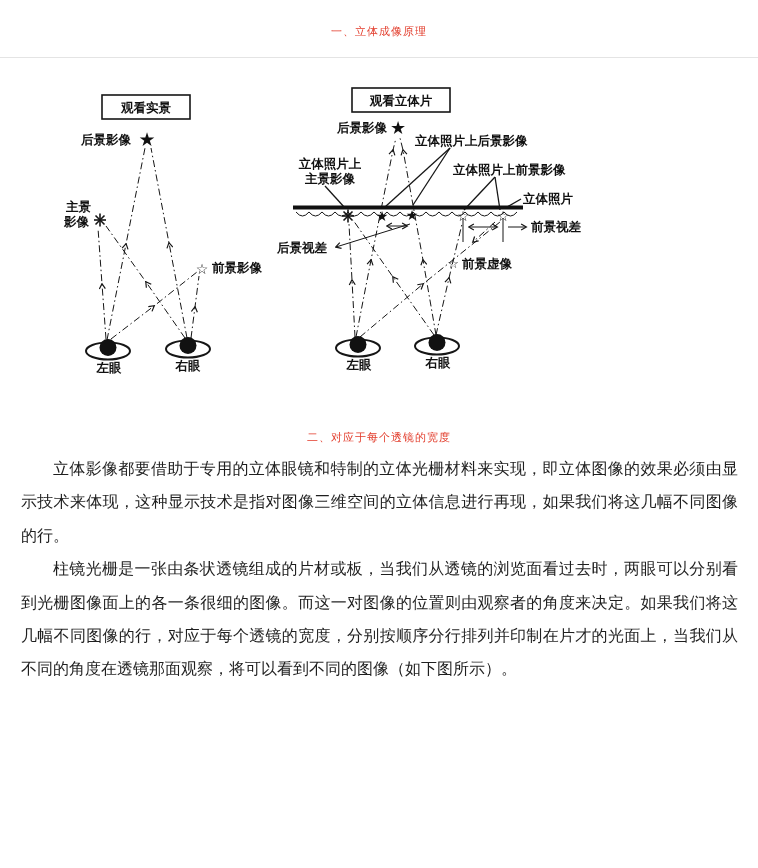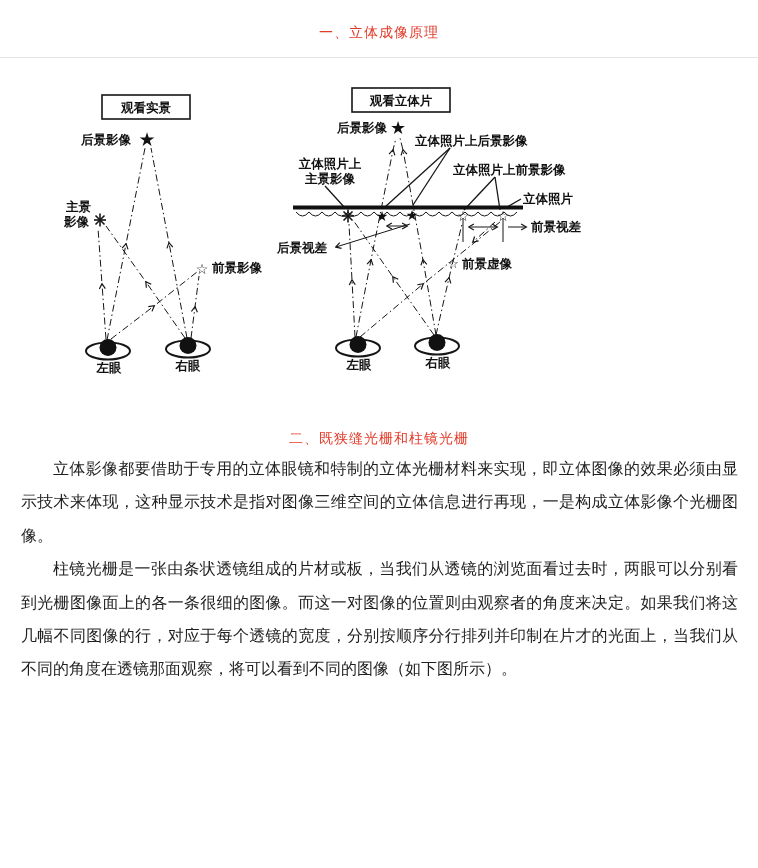--- a/index.html
+++ b/index.html
@@ -2,21 +2,21 @@
 <html style="--heading-color: #e23b2a; --text-color: #1f1f1f;"><head>
 <meta charset="utf-8">
 <style>
   :root { --heading-color:#e23b2a; --text-color:#1f1f1f; --ink:#161616; }
   * { margin:0; padding:0; box-sizing:border-box; }
   html,body { width:758px; background:#ffffff; }
   body { position:relative; width:758px; height:868px; overflow:hidden;
          font-family:"Liberation Serif", serif; color:var(--text-color); }
 
   .title { position:absolute; left:0; width:758px; text-align:center;
-           color:var(--heading-color); font-size:14px; letter-spacing:1px; }
+           color:var(--heading-color); font-size:11px; letter-spacing:1px; }
   #title1 { top:24px; }
   #title2 { top:430px; }
 
   .divider { position:absolute; top:57px; left:0; width:758px; height:1px;
              background:#e4e4e4; }
 
   #figure { position:absolute; top:60px; left:0; width:758px; height:330px; }
 
   #bodytext { position:absolute; top:452px; left:21px; width:717px;
               font-size:16px; line-height:33.4px; text-align:justify; }
@@ -151,18 +151,18 @@
     </g>
     <g>
       <ellipse class="eye-outline" cx="437" cy="346" rx="22" ry="8.5"></ellipse>
       <circle class="pupil" cx="437" cy="342.5" r="8.5"></circle>
     </g>
     <text class="dlabel" x="359" y="369" text-anchor="middle">左眼</text>
     <text class="dlabel" x="438" y="367" text-anchor="middle">右眼</text>
   </g>
 </svg>
 
-<div class="title" id="title2">二、既狭缝光栅和柱镜光栅</div>
+<div class="title" id="title2">二、对应于每个透镜的宽度</div>
 
 <div id="bodytext">
-  <p>立体影像都要借助于专用的立体眼镜和特制的立体光栅材料来实现，即立体图像的效果必须由显示技术来体现，这种显示技术是指对图像三维空间的立体信息进行再现，一是构成立体影像个光栅图像。</p>
+  <p>立体影像都要借助于专用的立体眼镜和特制的立体光栅材料来实现，即立体图像的效果必须由显示技术来体现，这种显示技术是指对图像三维空间的立体信息进行再现，如果我们将这几幅不同图像的行。</p>
   <p>柱镜光栅是一张由条状透镜组成的片材或板，当我们从透镜的浏览面看过去时，两眼可以分别看到光栅图像面上的各一条很细的图像。而这一对图像的位置则由观察者的角度来决定。如果我们将这几幅不同图像的行，对应于每个透镜的宽度，分别按顺序分行排列并印制在片才的光面上，当我们从不同的角度在透镜那面观察，将可以看到不同的图像（如下图所示）。</p>
 </div>
 
 </body></html>

